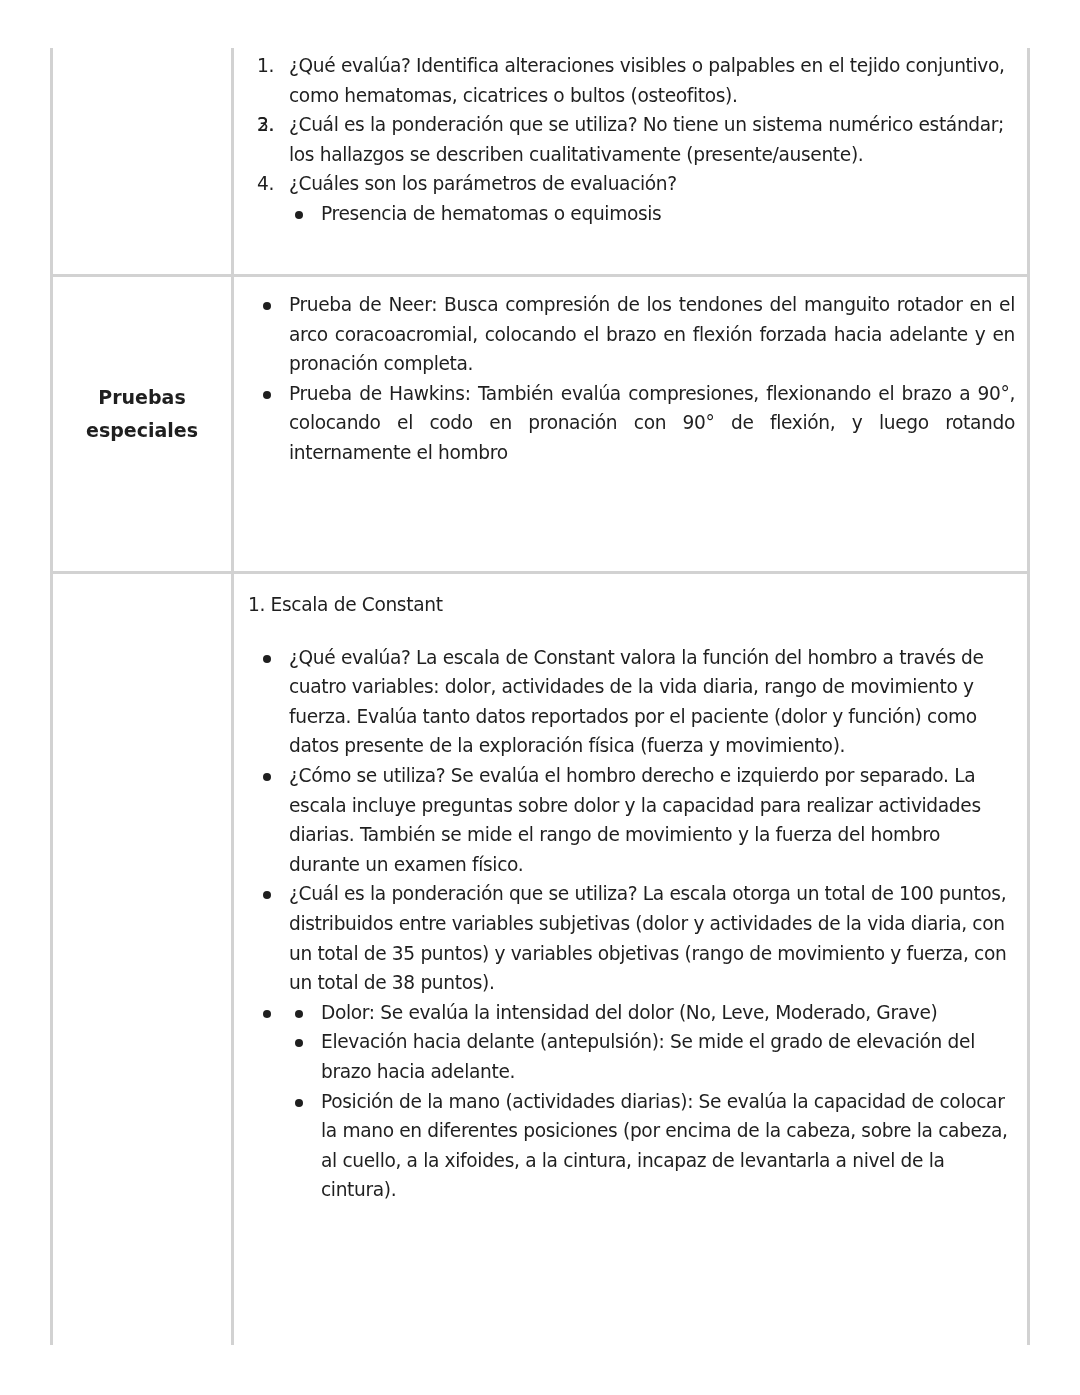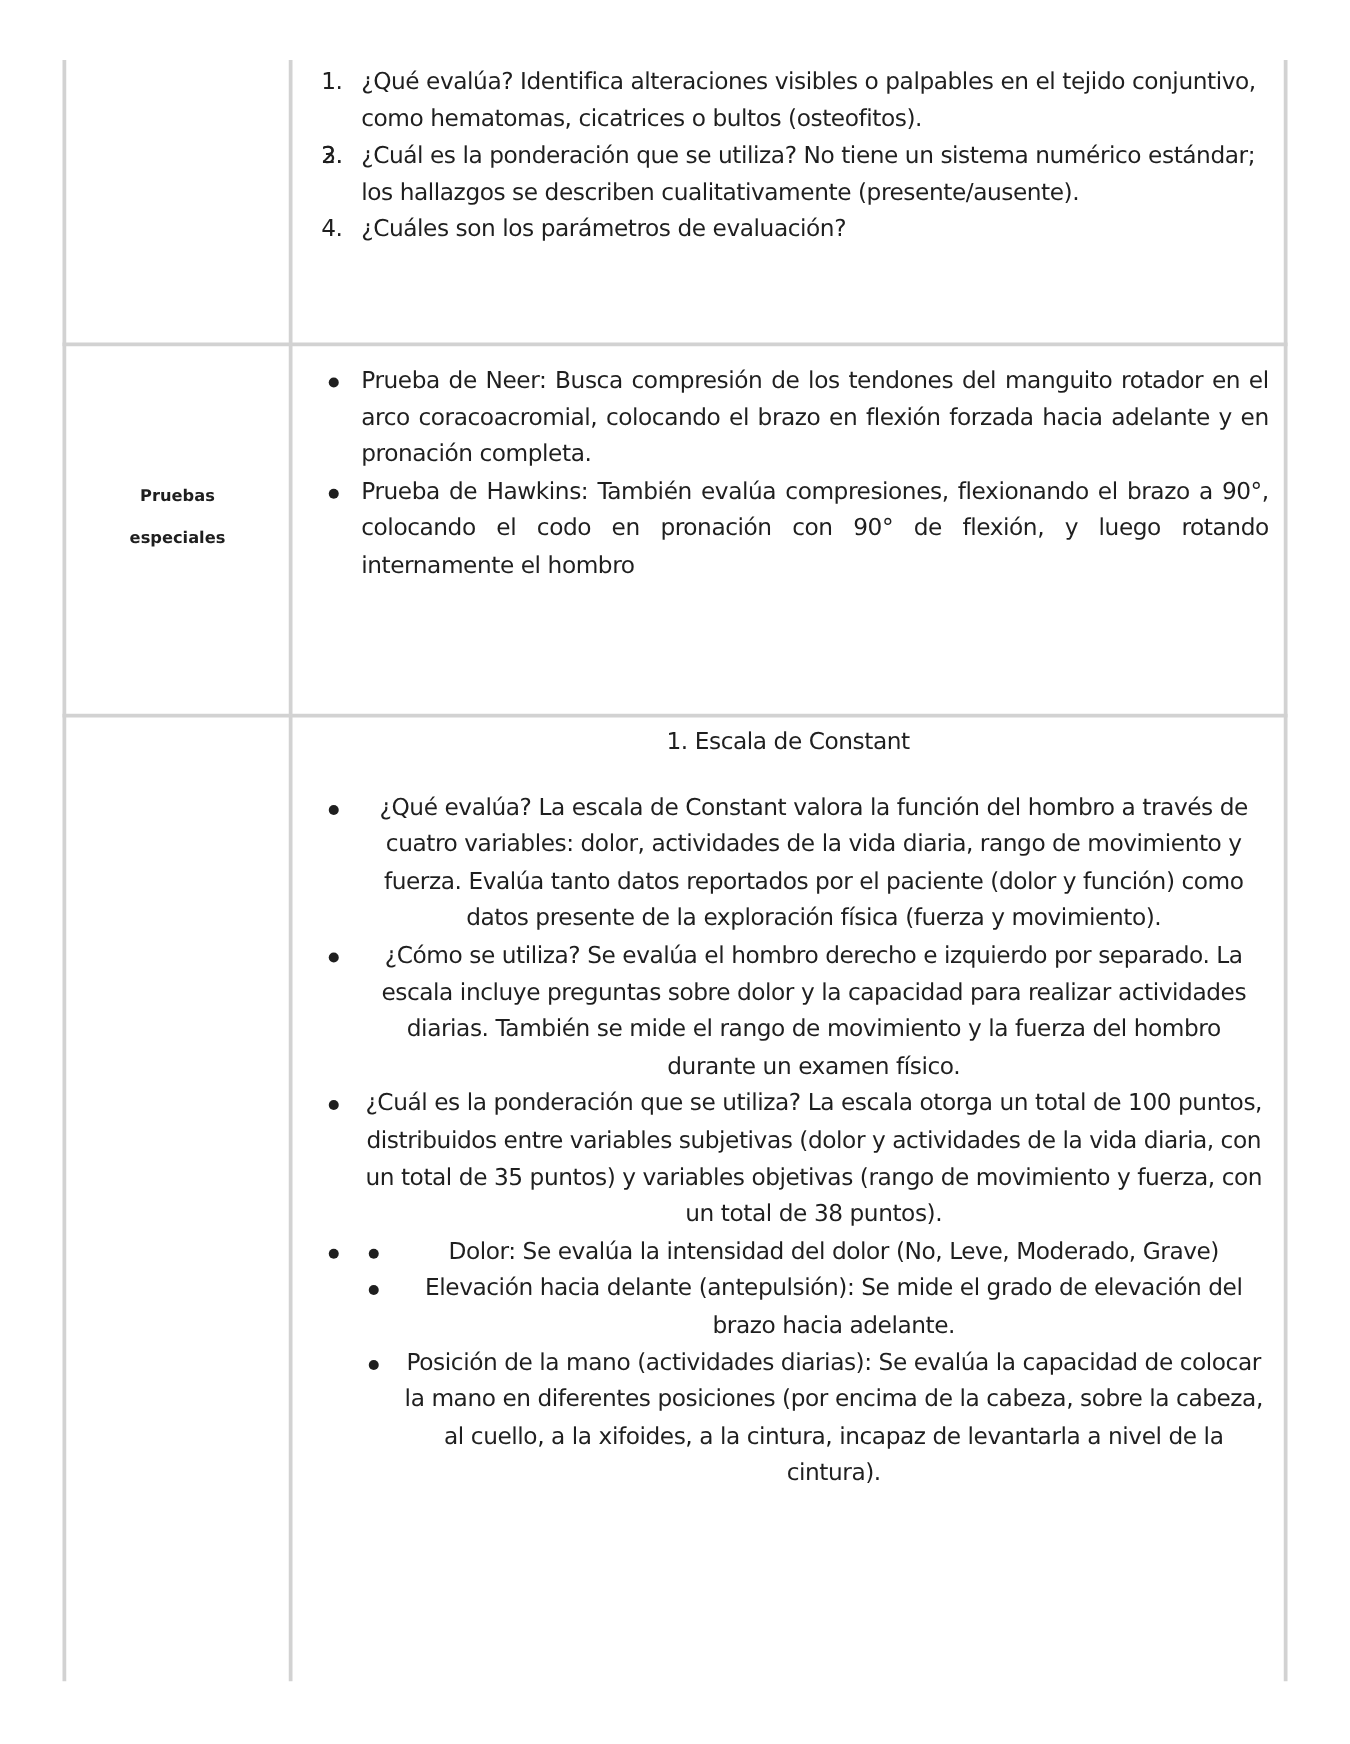--- a/index.html
+++ b/index.html
@@ -10,21 +10,21 @@
   }
   .table {
     position: absolute; left: 50px; top: 48px; width: 980px; height: 1297px;
   }
   .vline { position: absolute; top: 0; bottom: 0; width: 3px; background: #d2d2d2; }
   .hline { position: absolute; left: 0; right: 0; height: 3px; background: #d2d2d2; }
   .row { position: absolute; left: 0; right: 0; overflow: hidden; }
   .label-cell {
     position: absolute; left: 3px; width: 178px; top: 0; bottom: 0;
     display: flex; align-items: center; justify-content: center; text-align: center;
-    font-weight: bold; font-size: 13px; line-height: 33px;
+    font-weight: bold; font-size: 19px; line-height: 33px;
   }
   .content-cell {
     position: absolute; left: 184px; right: 3px; top: 0; bottom: 0;
     font-size: 18.6px; line-height: 29.6px; letter-spacing: -0.35px;
   }
   ol, ul { margin: 0; padding: 0; list-style: none; }
   .num-item, .bul-item { position: relative; padding-left: 55px; }
   .num-item .marker { position: absolute; left: 23px; top: 0; }
   .bul-item .dot {
     position: absolute; left: 29px; top: 12px; width: 8px; height: 8px; border-radius: 50%;
@@ -45,20 +45,23 @@
 
   <div class="row" style="top:0; height:227px;">
     <div class="label-cell"></div>
     <div class="content-cell" style="padding-top:3px; padding-right:14px;">
       <ol>
         <li class="num-item"><span class="marker">1.</span><span>¿Qué evalúa? Identifica alteraciones visibles o palpables en el tejido conjuntivo, como hematomas, cicatrices o bultos (osteofitos).</span></li>
         <li class="num-item"><span class="marker">2.</span></li>
         <li class="num-item"><span class="marker">3.</span><span>¿Cuál es la ponderación que se utiliza? No tiene un sistema numérico estándar; los hallazgos se describen cualitativamente (presente/ausente).</span></li>
         <li class="num-item"><span class="marker">4.</span><span>¿Cuáles son los parámetros de evaluación?</span></li>
       </ol>
+      <ul>
+        <li class="sub-item"><span class="dot"></span><span>Presencia de hematomas o equimosis</span></li>
+      </ul>
     </div>
   </div>
 
   <div class="hline" style="top:226px;"></div>
 
   <div class="row" style="top:229px; height:294px;">
     <div class="label-cell" style="padding-bottom:20px;">
       <span style="display:block; width:120px;">Pruebas especiales</span>
     </div>
     <div class="content-cell justify" style="padding-top:13px;">
@@ -66,21 +69,21 @@
         <li class="bul-item"><span class="dot"></span><span>Prueba de Neer: Busca compresión de los tendones del manguito rotador en el arco coracoacromial, colocando el brazo en flexión forzada hacia adelante y en pronación completa.</span></li>
         <li class="bul-item"><span class="dot"></span><span>Prueba de Hawkins: También evalúa compresiones, flexionando el brazo a 90°, colocando el codo en pronación con 90° de flexión, y luego rotando internamente el hombro</span></li>
       </ul>
     </div>
   </div>
 
   <div class="hline" style="top:523px;"></div>
 
   <div class="row" style="top:526px; bottom:0;">
     <div class="label-cell"></div>
-    <div class="content-cell" style="padding-top:5px; padding-right:14px;text-align:center;">
+    <div class="content-cell" style="padding-top:16px; padding-right:14px;">
       <div class="plain" style="margin-bottom:23px;">1. Escala de Constant</div>
       <ul>
         <li class="bul-item"><span class="dot"></span><span>¿Qué evalúa? La escala de Constant valora la función del hombro a través de cuatro variables: dolor, actividades de la vida diaria, rango de movimiento y fuerza. Evalúa tanto datos reportados por el paciente (dolor y función) como datos presente de la exploración física (fuerza y movimiento).</span></li>
         <li class="bul-item"><span class="dot"></span><span>¿Cómo se utiliza? Se evalúa el hombro derecho e izquierdo por separado. La escala incluye preguntas sobre dolor y la capacidad para realizar actividades diarias. También se mide el rango de movimiento y la fuerza del hombro durante un examen físico.</span></li>
         <li class="bul-item"><span class="dot"></span><span>¿Cuál es la ponderación que se utiliza? La escala otorga un total de 100 puntos, distribuidos entre variables subjetivas (dolor y actividades de la vida diaria, con un total de 35 puntos) y variables objetivas (rango de movimiento y fuerza, con un total de 38 puntos).</span></li>
         <li class="bul-item"><span class="dot"></span></li>
       </ul>
       <ul>
         <li class="sub-item"><span class="dot"></span><span>Dolor: Se evalúa la intensidad del dolor (No, Leve, Moderado, Grave)</span></li>
         <li class="sub-item"><span class="dot"></span><span>Elevación hacia delante (antepulsión): Se mide el grado de elevación del brazo hacia adelante.</span></li>

